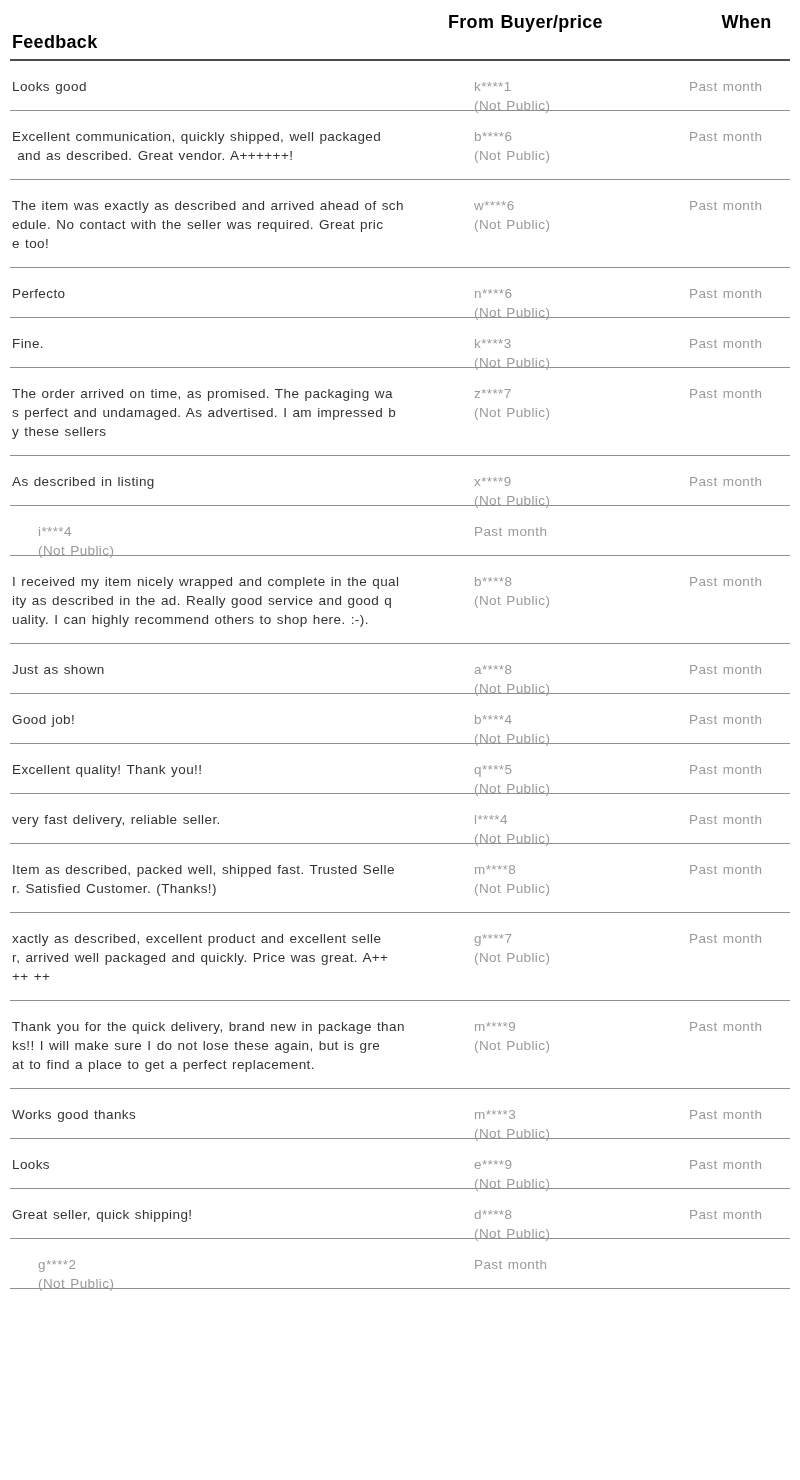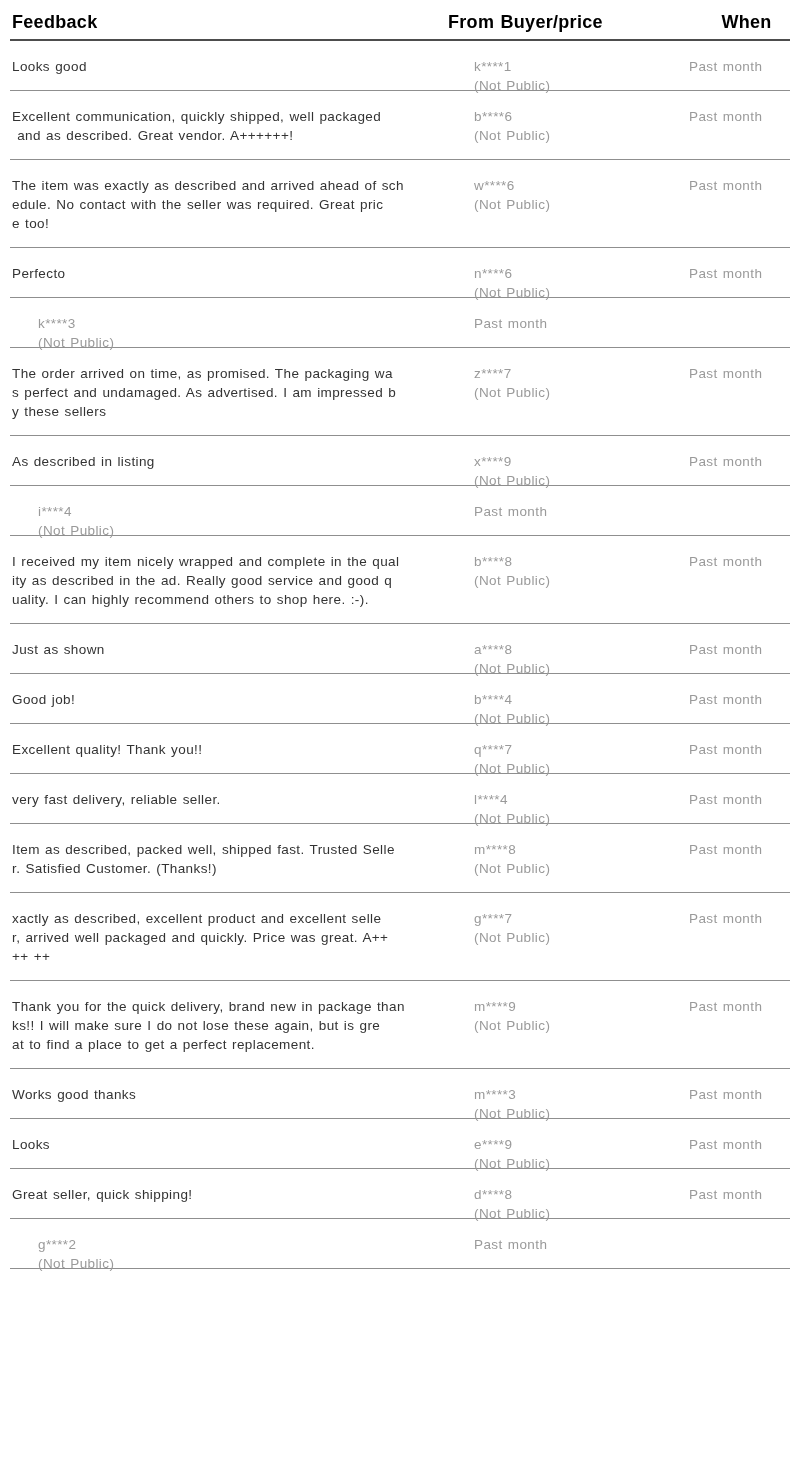--- a/index.html
+++ b/index.html
@@ -33,21 +33,21 @@
     line-height: 20px;
     font-weight: bold;
     letter-spacing: 0.3px;
     color: var(--header-text, #000000);
   }
   .cell { min-width: 0; }
   .cell.fb {
     white-space: pre;
     color: var(--feedback-text, #333333);
   }
-  .row.header .cell.fb { white-space: normal; color: var(--header-text, #000000); }
+  .row.header .cell.fb { white-space: normal; color: var(--header-text, #000000); margin-top: 20px; }
   .cell.by {
     padding-left: 26px;
     color: var(--muted-text, #9a9a9a);
   }
   .row.header .cell.by { padding-left: 0; color: var(--header-text, #000000); }
   .row.body .cell.by {
     height: 19px;          
     overflow: visible;
   }
   .buyer-name, .buyer-private {
@@ -104,20 +104,21 @@
   <div class="row body">
     <div class="cell fb">Perfecto</div>
     <div class="cell by">
       <div class="buyer-name">n****6</div>
       <div class="buyer-private">(Not Public)</div>
     </div>
     <div class="cell wh">Past month</div>
   </div>
 
   <div class="row body">
+    <div class="cell fb">Fine.</div>
     <div class="cell by">
       <div class="buyer-name">k****3</div>
       <div class="buyer-private">(Not Public)</div>
     </div>
     <div class="cell wh">Past month</div>
   </div>
 
   <div class="row body">
     <div class="cell fb">The order arrived on time, as promised. The packaging wa
 s perfect and undamaged. As advertised. I am impressed b
@@ -171,21 +172,21 @@
     <div class="cell by">
       <div class="buyer-name">b****4</div>
       <div class="buyer-private">(Not Public)</div>
     </div>
     <div class="cell wh">Past month</div>
   </div>
 
   <div class="row body">
     <div class="cell fb">Excellent quality! Thank you!!</div>
     <div class="cell by">
-      <div class="buyer-name">q****7</div>
+      <div class="buyer-name">q****5</div>
       <div class="buyer-private">(Not Public)</div>
     </div>
     <div class="cell wh">Past month</div>
   </div>
 
   <div class="row body">
     <div class="cell fb">very fast delivery, reliable seller.</div>
     <div class="cell by">
       <div class="buyer-name">l****4</div>
       <div class="buyer-private">(Not Public)</div>

